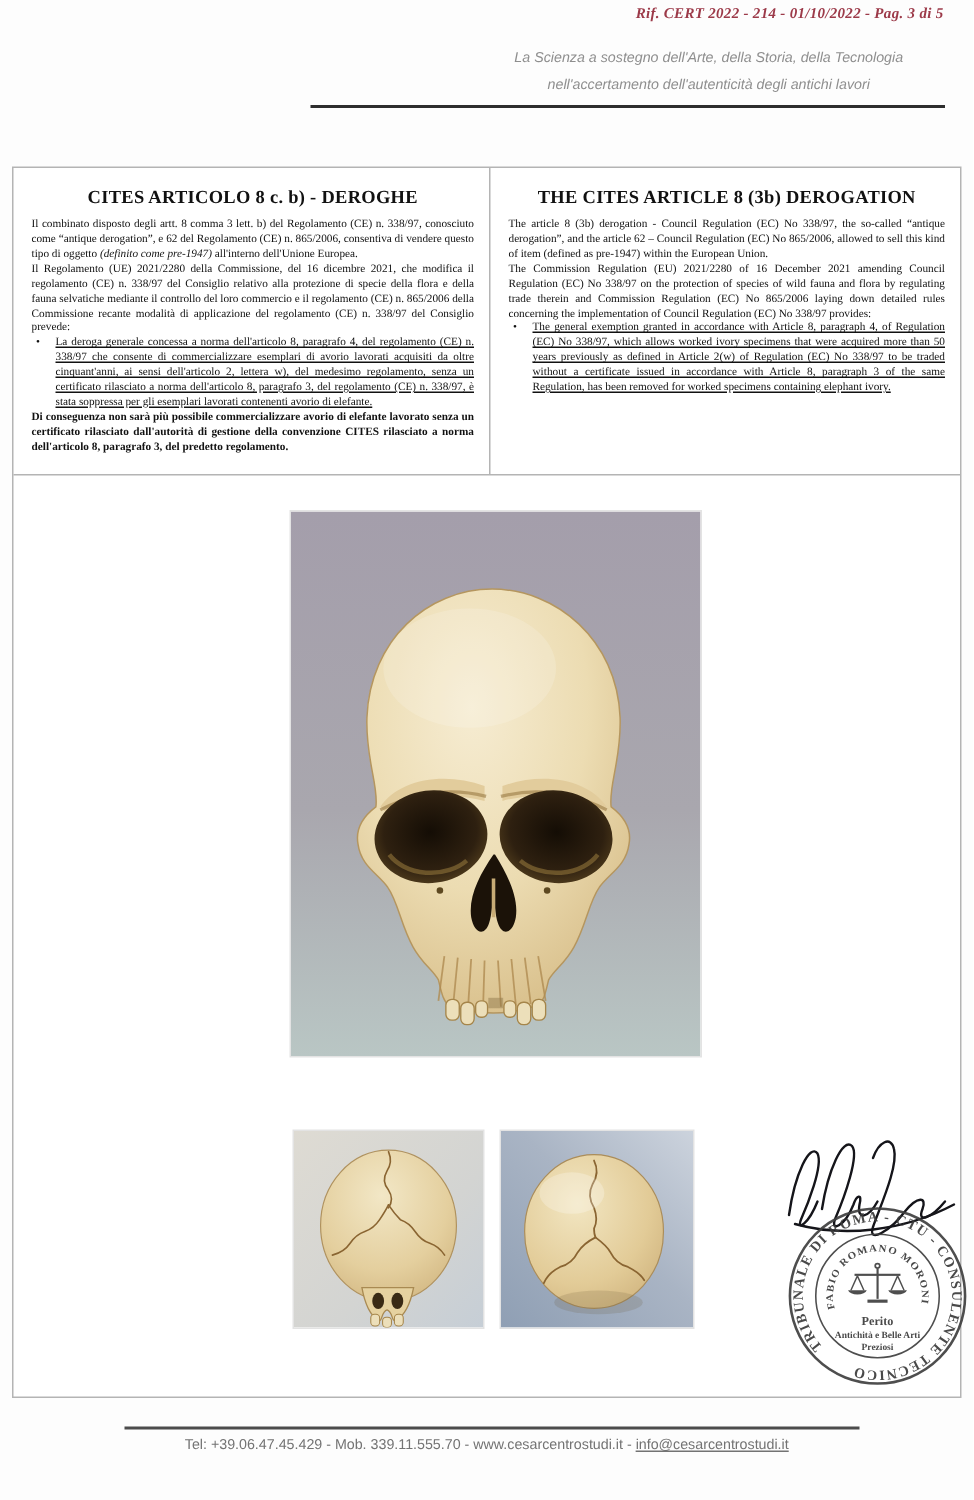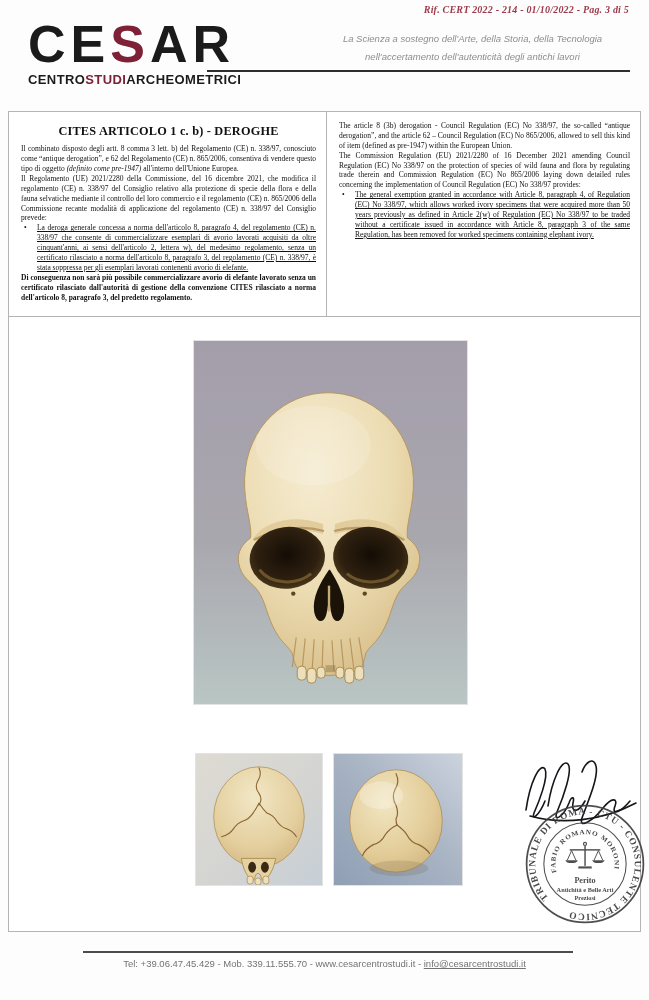--- a/index.html
+++ b/index.html
@@ -51,46 +51,43 @@
   .footer .f3{font-size:9.5px;margin-top:2px;}
   .footer .email{text-decoration:underline;color:#737373;}
 </style>
 </head>
 <body>
 
 <div class="page">
 
   <div class="ref">Rif. CERT 2022 - 214 - 01/10/2022 - Pag. 3 di 5</div>
 
-  <div class="logo">
-    <div class="logo-main"><span>CE</span><span class="mar">S</span><span>AR</span></div>
-    <div class="logo-sub"><span>CENTRO</span><span class="mar">STUDI</span><span>ARCHEOMETRICI</span></div>
-  </div>
 
   <div class="tagline">
     <div class="t1">La Scienza a sostegno dell'Arte, della Storia, della Tecnologia</div>
     <div class="t2">nell'accertamento dell'autenticità degli antichi lavori</div>
   </div>
   <div class="head-rule"></div>
 
   <div class="main-box">
     <div class="text-row">
 
       <div class="col left">
-        <h3>CITES ARTICOLO 1 c. b) - DEROGHE</h3>
+        <h3>CITES ARTICOLO 8 c. b) - DEROGHE</h3>
         <p><span>Il combinato disposto degli artt. 8 comma 3 lett. b) del Regolamento (CE) n. 338/97, conosciuto come “antique derogation”, e 62 del Regolamento (CE) n. 865/2006, consentiva di vendere questo tipo di oggetto </span><span class="it">(definito come pre-1947)</span><span> all'interno dell'Unione Europea.</span></p>
         <p>Il Regolamento (UE) 2021/2280 della Commissione, del 16 dicembre 2021, che modifica il regolamento (CE) n. 338/97 del Consiglio relativo alla protezione di specie della flora e della fauna selvatiche mediante il controllo del loro commercio e il regolamento (CE) n. 865/2006 della Commissione recante modalità di applicazione del regolamento (CE) n. 338/97 del Consiglio prevede:</p>
         <div class="bullet-row">
           <span class="bullet-glyph">•</span>
           <span class="bullet-text">La deroga generale concessa a norma dell'articolo 8, paragrafo 4, del regolamento (CE) n. 338/97 che consente di commercializzare esemplari di avorio lavorati acquisiti da oltre cinquant'anni, ai sensi dell'articolo 2, lettera w), del medesimo regolamento, senza un certificato rilasciato a norma dell'articolo 8, paragrafo 3, del regolamento (CE) n. 338/97, è stata soppressa per gli esemplari lavorati contenenti avorio di elefante.</span>
         </div>
         <p class="bold-par">Di conseguenza non sarà più possibile commercializzare avorio di elefante lavorato senza un certificato rilasciato dall'autorità di gestione della convenzione CITES rilasciato a norma dell'articolo 8, paragrafo 3, del predetto regolamento.</p>
       </div>
 
       <div class="col right">
+        <h3>THE CITES ARTICLE 8 (3b) DEROGATION</h3>
         <p>The article 8 (3b) derogation - Council Regulation (EC) No 338/97, the so-called “antique derogation”, and the article 62 – Council Regulation (EC) No 865/2006, allowed to sell this kind of item (defined as pre-1947) within the European Union.</p>
         <p>The Commission Regulation (EU) 2021/2280 of 16 December 2021 amending Council Regulation (EC) No 338/97 on the protection of species of wild fauna and flora by regulating trade therein and Commission Regulation (EC) No 865/2006 laying down detailed rules concerning the implementation of Council Regulation (EC) No 338/97 provides:</p>
         <div class="bullet-row">
           <span class="bullet-glyph">•</span>
           <span class="bullet-text">The general exemption granted in accordance with Article 8, paragraph 4, of Regulation (EC) No 338/97, which allows worked ivory specimens that were acquired more than 50 years previously as defined in Article 2(w) of Regulation (EC) No 338/97 to be traded without a certificate issued in accordance with Article 8, paragraph 3 of the same Regulation, has been removed for worked specimens containing elephant ivory.</span>
         </div>
       </div>
     </div>
   </div>
 

